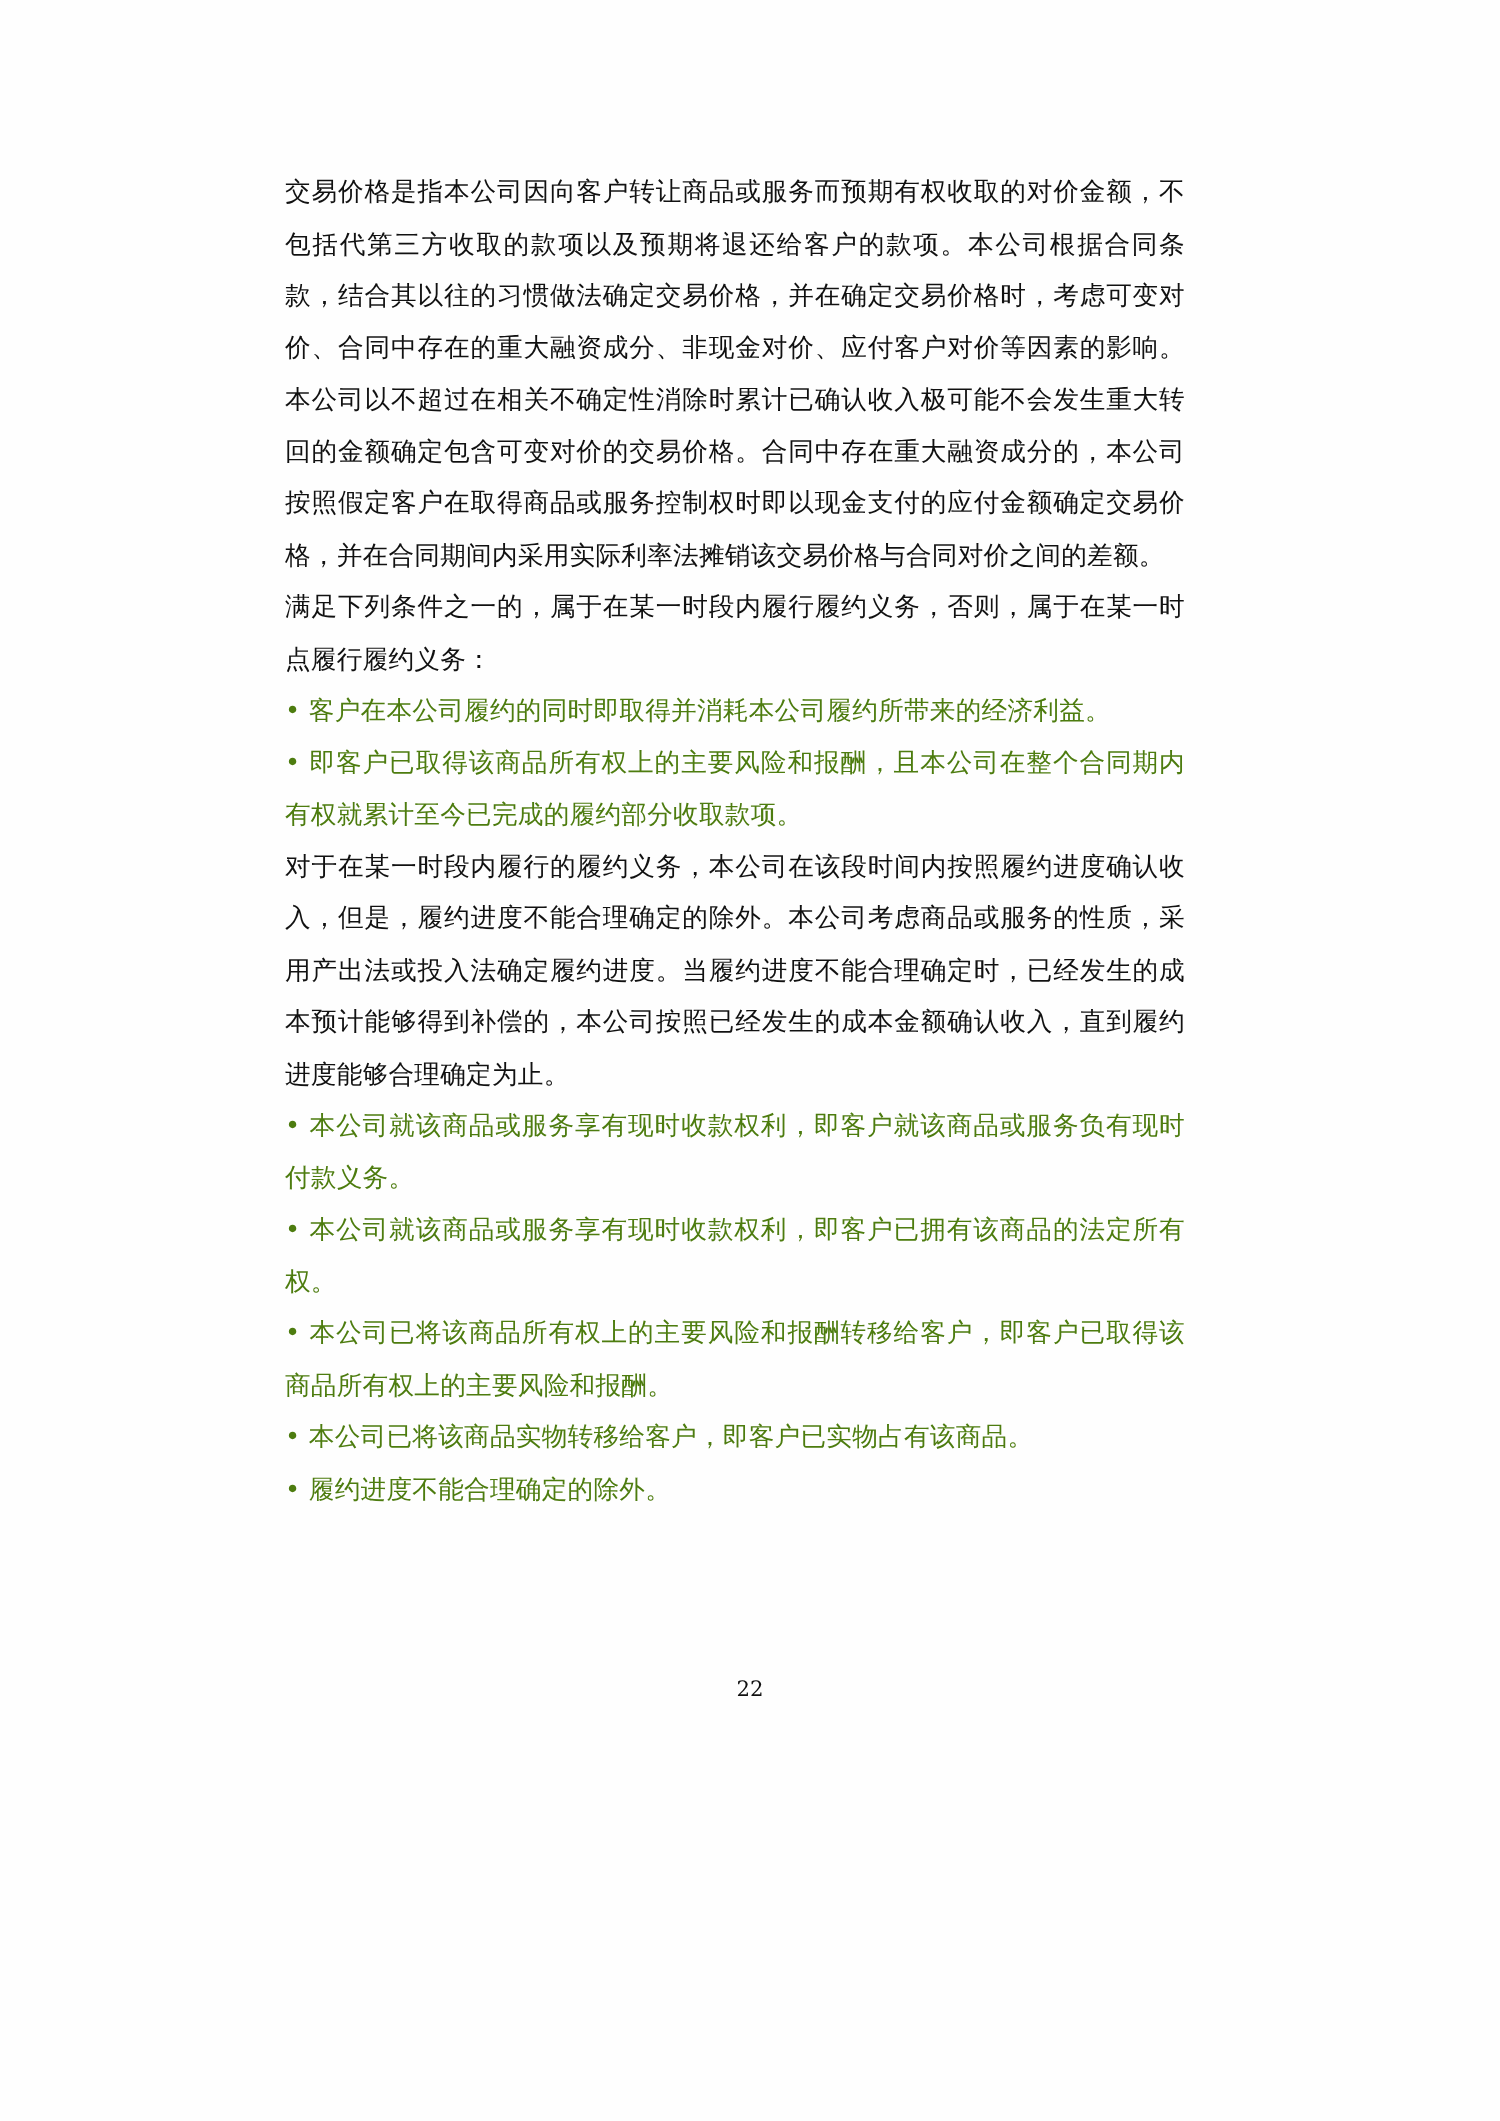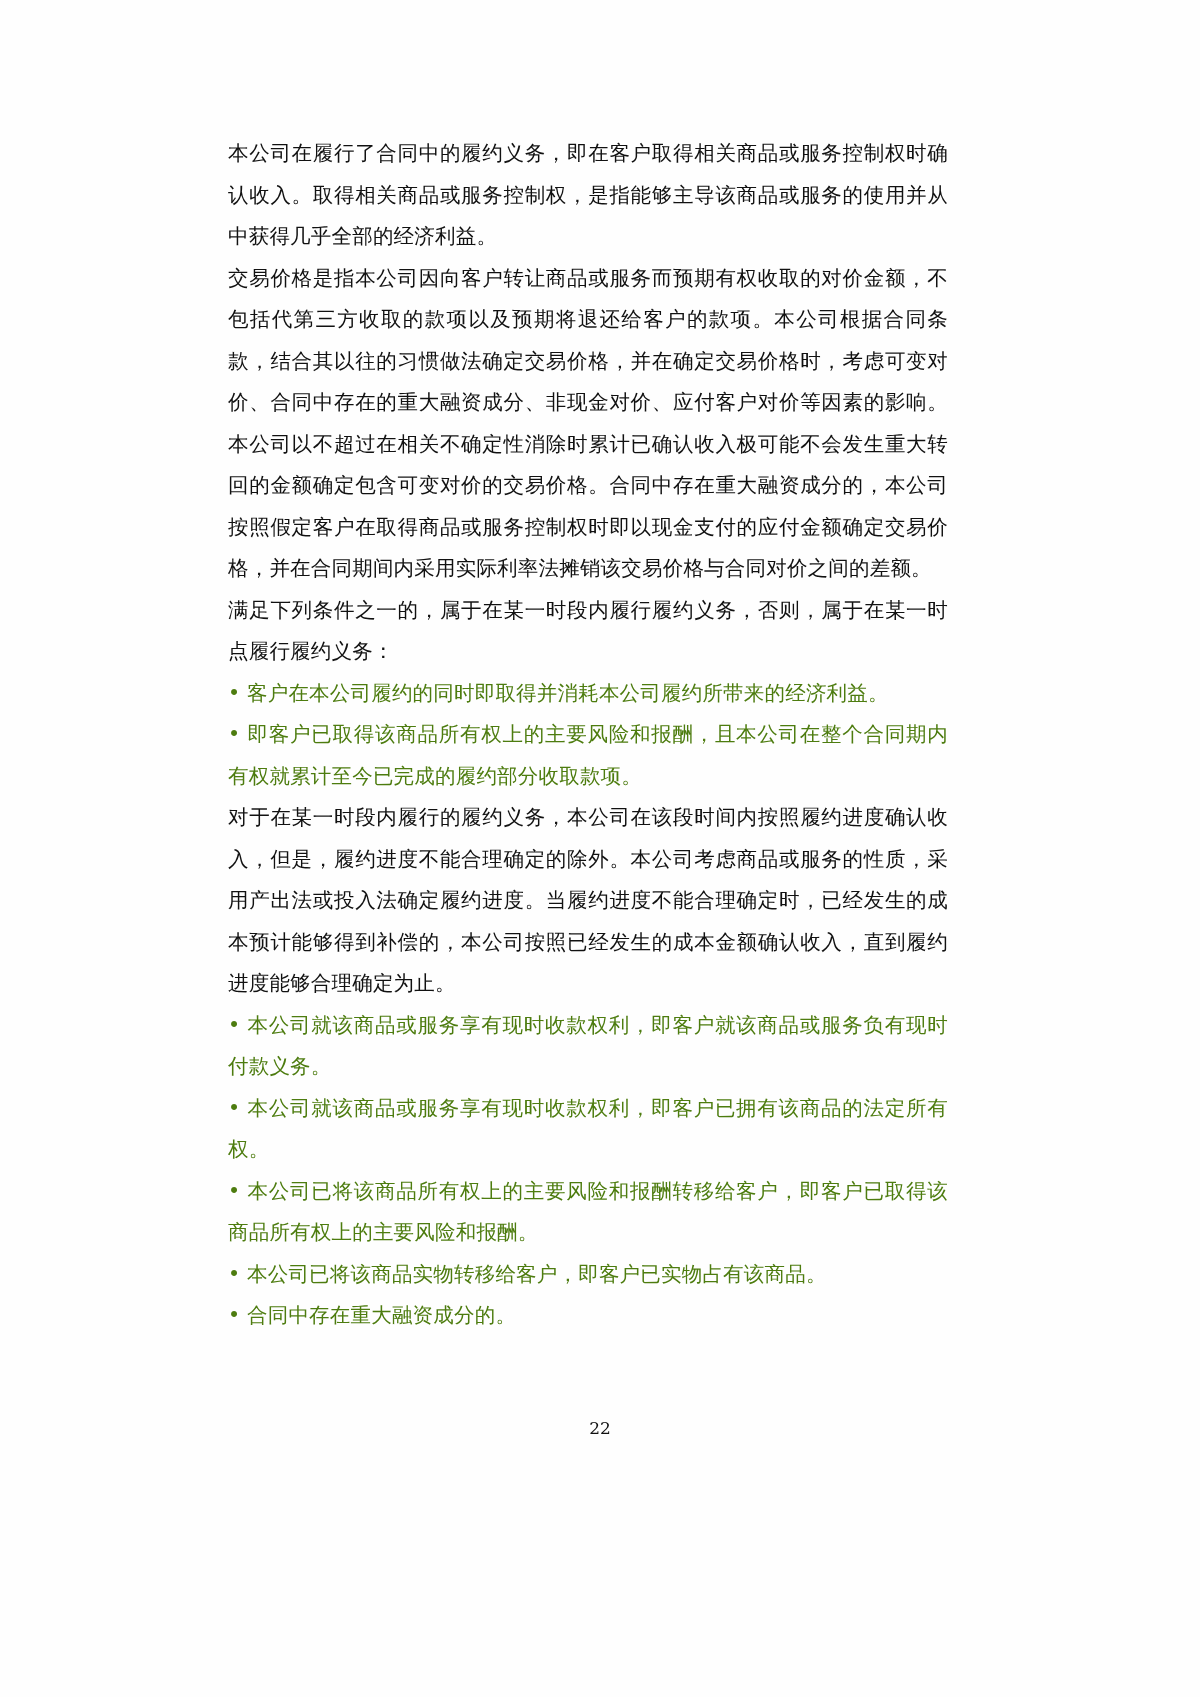--- a/index.html
+++ b/index.html
@@ -41,38 +41,37 @@
     color: #4d7c0f;
     text-align: justify;
     text-justify: inter-ideograph;
     letter-spacing: 0.2px;
     text-indent: 0;
   }
   .page-number {
     position: absolute;
     left: 0;
     right: 0;
-    top: 1418px;
+    top: 1342px;
     text-align: center;
     font-size: 17px;
     color: #111111;
     font-family: "DejaVu Serif", "Liberation Serif", serif;
   }
 </style>
 </head>
 <body>
 
 <div class="page">
   <div class="content">
-    <p class="para">本公司在履行了合同中的履约义务，即在客户取得相关商品或服务控制权时确认收入。取得相关商品或服务控制权，是指能够主导该商品或服务的使用并从中获得几乎全部的经济利益。</p>
     <p class="para">交易价格是指本公司因向客户转让商品或服务而预期有权收取的对价金额，不包括代第三方收取的款项以及预期将退还给客户的款项。本公司根据合同条款，结合其以往的习惯做法确定交易价格，并在确定交易价格时，考虑可变对价、合同中存在的重大融资成分、非现金对价、应付客户对价等因素的影响。本公司以不超过在相关不确定性消除时累计已确认收入极可能不会发生重大转回的金额确定包含可变对价的交易价格。合同中存在重大融资成分的，本公司按照假定客户在取得商品或服务控制权时即以现金支付的应付金额确定交易价格，并在合同期间内采用实际利率法摊销该交易价格与合同对价之间的差额。</p>
     <p class="para">满足下列条件之一的，属于在某一时段内履行履约义务，否则，属于在某一时点履行履约义务：</p>
     <p class="bullet">• 客户在本公司履约的同时即取得并消耗本公司履约所带来的经济利益。</p>
     <p class="bullet">• 即客户已取得该商品所有权上的主要风险和报酬，且本公司在整个合同期内有权就累计至今已完成的履约部分收取款项。</p>
     <p class="para">对于在某一时段内履行的履约义务，本公司在该段时间内按照履约进度确认收入，但是，履约进度不能合理确定的除外。本公司考虑商品或服务的性质，采用产出法或投入法确定履约进度。当履约进度不能合理确定时，已经发生的成本预计能够得到补偿的，本公司按照已经发生的成本金额确认收入，直到履约进度能够合理确定为止。</p>
     <p class="bullet">• 本公司就该商品或服务享有现时收款权利，即客户就该商品或服务负有现时付款义务。</p>
     <p class="bullet">• 本公司就该商品或服务享有现时收款权利，即客户已拥有该商品的法定所有权。</p>
     <p class="bullet">• 本公司已将该商品所有权上的主要风险和报酬转移给客户，即客户已取得该商品所有权上的主要风险和报酬。</p>
     <p class="bullet">• 本公司已将该商品实物转移给客户，即客户已实物占有该商品。</p>
-    <p class="bullet">• 合同中存在重大融资成分的。</p>
+    <p class="bullet">• 履约进度不能合理确定的除外。</p>
   </div>
   <div class="page-number">22</div>
 </div>
 
 </body></html>

